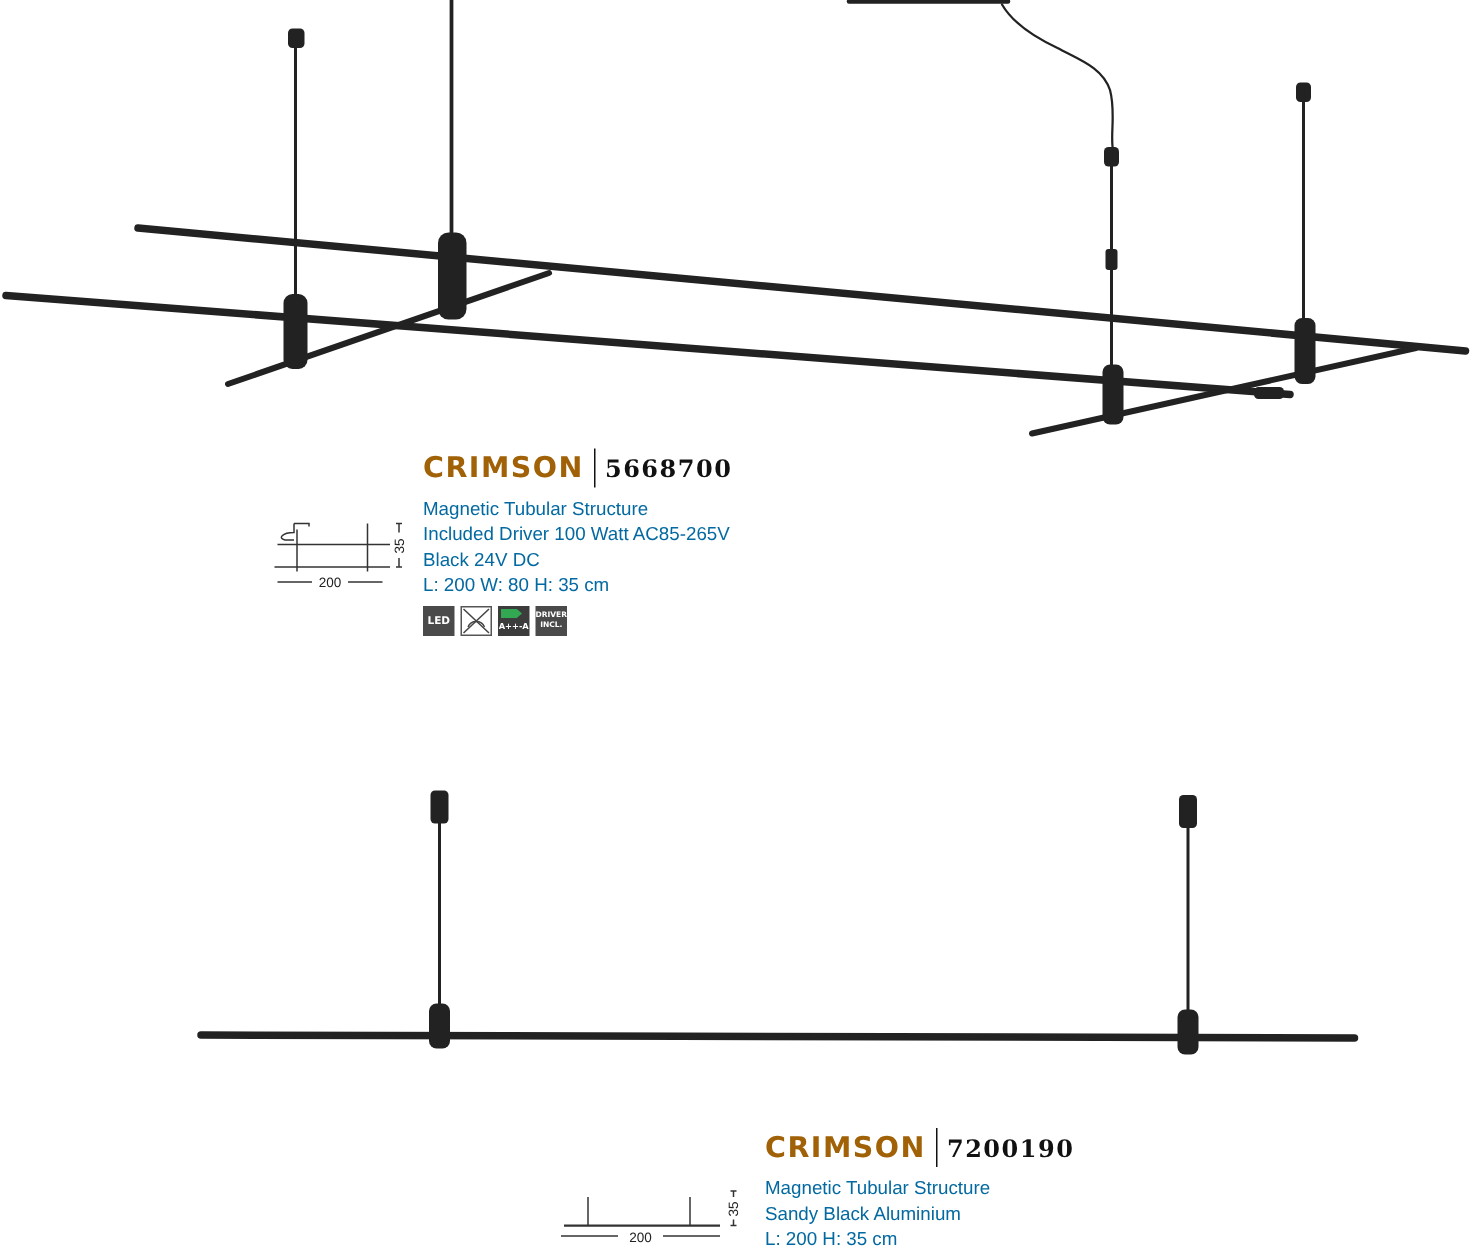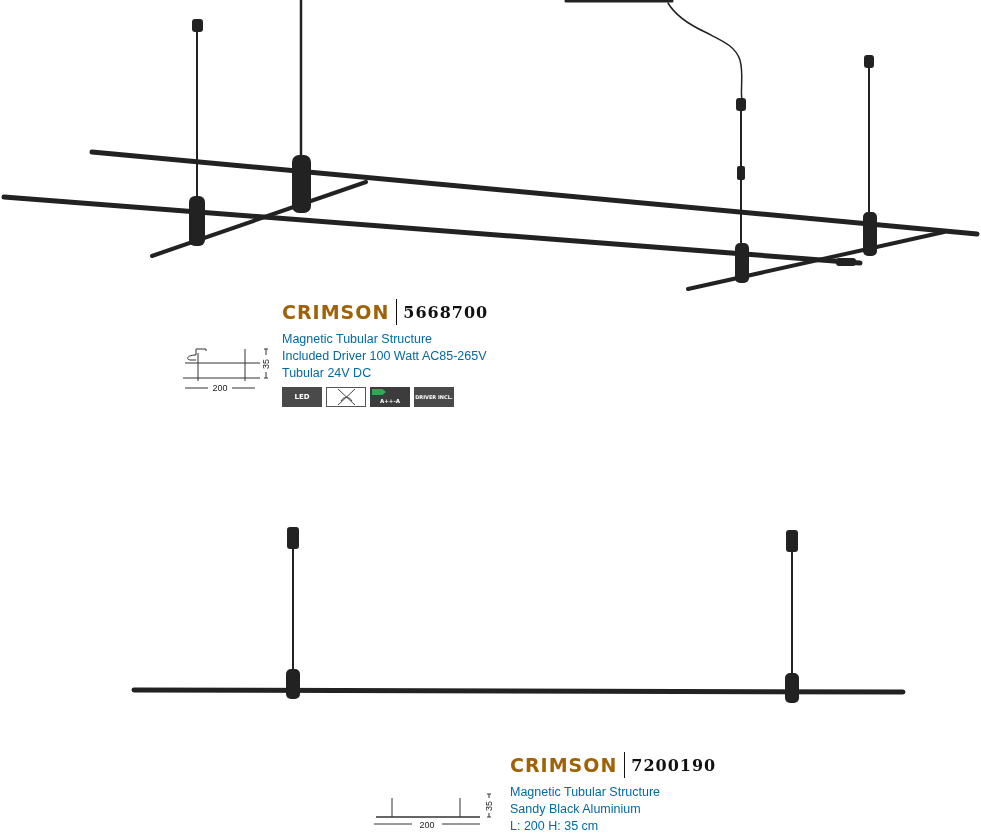--- a/index.html
+++ b/index.html
@@ -9,21 +9,21 @@
   .block { position: absolute; }
   .title-row { display: flex; align-items: center; height: 28px; }
   .brand { font-family: "DejaVu Sans", sans-serif; font-weight: bold; font-size: 19px;
            letter-spacing: 1px; color: #a16207; }
   .sep { width: 1px; height: 26px; background: #111; margin: 0 6px 0 7px; }
   .code { font-family: "DejaVu Serif", serif; font-weight: bold; font-size: 16px;
           letter-spacing: 1px; color: #111; }
   .specs { margin-top: 5px; }
   .spec { font-size: 12.5px; line-height: 17px; color: #0369a1; white-space: nowrap; }
   .badges { display: flex; gap: 4px; margin-top: 5px; }
-  .badge { width: 40px; height: 20px; display: flex; align-items: center; justify-content: center;
+  .badge { width: 21px; height: 20px; display: flex; align-items: center; justify-content: center;
            font-family: "DejaVu Sans", sans-serif; font-weight: bold; font-size: 6px; color: #fff;
            line-height: 7px; text-align: center; box-sizing: border-box; }
   .b-led { background: #4a4a4a; font-size: 7px; }
   .b-x { background: #fff; border: 1px solid #555; }
   .b-energy { background: #3c3c3c; position: relative; overflow: hidden; padding-top: 8px; font-size: 5.5px; }
   .b-energy .bar { position: absolute; top: 2px; left: 2px; width: 14px; height: 6px; background: #32a852;
                    clip-path: polygon(0 0, 75% 0, 100% 50%, 75% 100%, 0 100%); }
   .b-driver { background: #4a4a4a; font-size: 5px; }
   .dim { position: absolute; }
 </style>
@@ -63,21 +63,22 @@
 
 <div class="block" style="left:282px; top:298px;">
   <div class="title-row">
     <span class="brand">CRIMSON</span>
     <span class="sep"></span>
     <span class="code">5668700</span>
   </div>
   <div class="specs">
     <div class="spec">Magnetic Tubular Structure</div>
     <div class="spec">Included Driver 100 Watt AC85-265V</div>
-    <div class="spec">Tubular 24V DC</div>
+    <div class="spec">Black 24V DC</div>
+    <div class="spec">L: 200 W: 80 H: 35 cm</div>
   </div>
   <div class="badges">
     <div class="badge b-led">LED</div>
     <div class="badge b-x">
       <svg width="19" height="18" viewBox="0 0 19 18">
         <g stroke="#444" stroke-width="1" fill="none">
           <line x1="1" y1="1" x2="18" y2="17"></line>
             <line x1="18" y1="1" x2="1" y2="17"></line>
           <path d="M4 13 A6 6 0 0 1 15 13"></path>
         </g>

